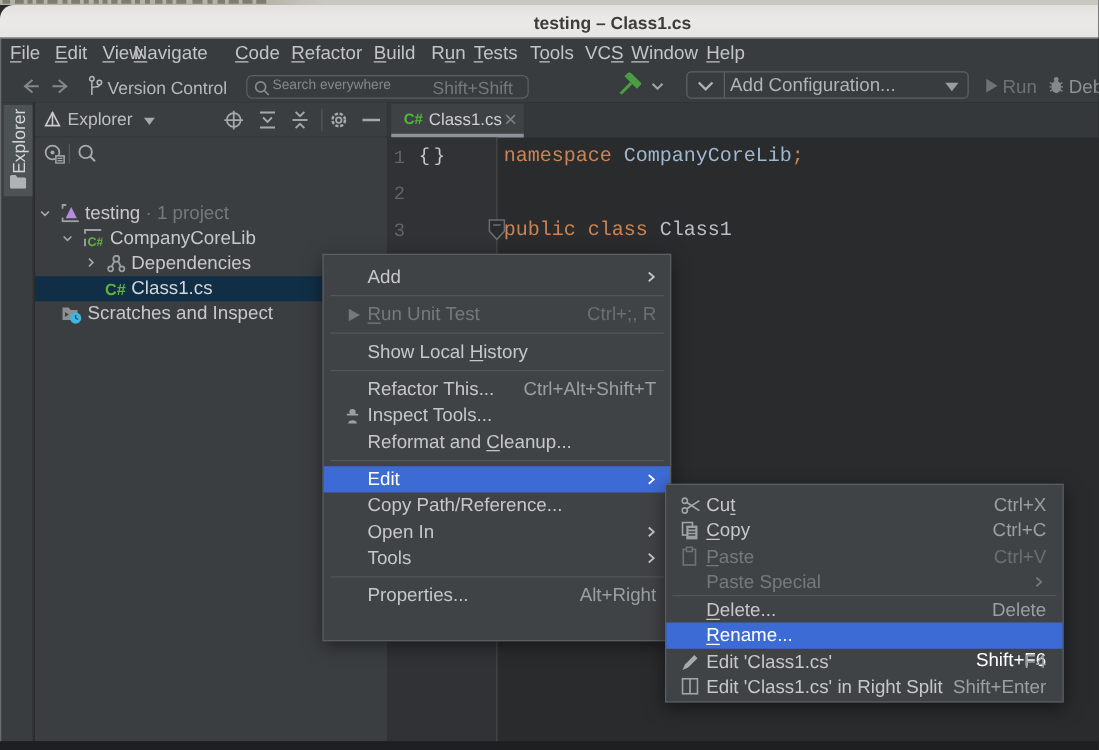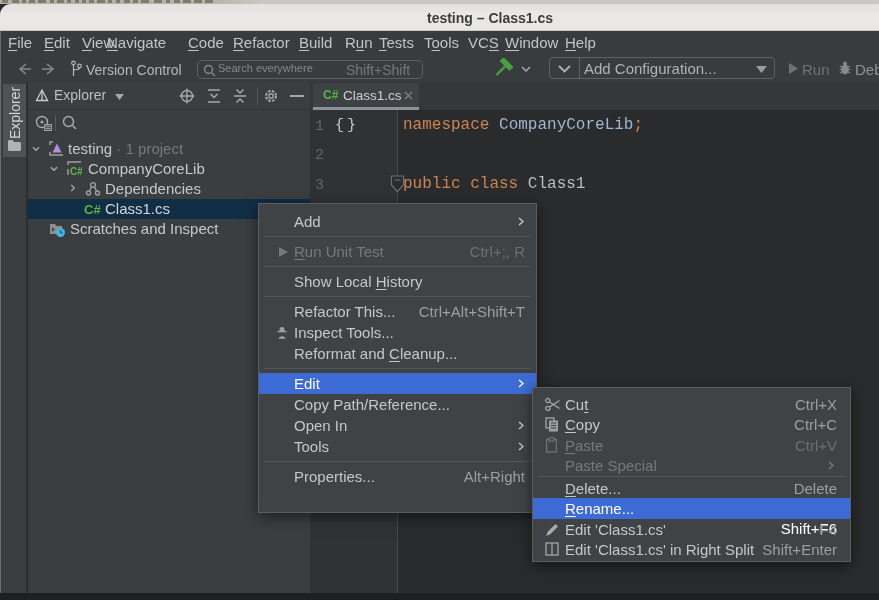--- a/index.html
+++ b/index.html
@@ -51,21 +51,21 @@
   #tabbar { position:absolute; left:0; top:0; width:569px; height:28px; background:#35383b; }
   #tab1 { position:absolute; left:3px; top:1px; width:106px; height:24px; background:#3f4245; }
   #tab1 .underline { position:absolute; left:0; top:24px; width:106px; height:3px; background:#8c9297; }
   #gutter { position:absolute; left:0; top:28px; width:87px; height:483px; background:#303235; }
   #gutline { position:absolute; left:87px; top:28px; width:1px; height:483px; background:#46494b; }
   .lnum { position:absolute; left:5px; width:24px; text-align:left;
     font-family:"Liberation Mono", monospace; font-size:15px; color:#606568; }
   .code { position:absolute; font-family:"Liberation Mono", monospace; font-size:16px; white-space:pre; }
 
   
-  .trow { position:absolute; left:0; width:282px; height:20px; font-size:15px; color:#c6c8ca; }
+  .trow { position:absolute; left:0; width:282px; height:20px; font-size:15px; color:#c6c8ca;margin-top:22px; }
   .trow .lbl { position:absolute; top:1px; }
   .chev { position:absolute; width:8px; height:8px; }
 
   
   .menu { position:absolute; background:#404346; border:1px solid #5a5e60;
     box-shadow:0 4px 14px rgba(0,0,0,0.5); }
   .menu .item { position:relative; height:21px; font-size:15px; color:#c5c7c9; }
   .menu .item .lab { position:absolute; top:2px; }
   .menu .item .sc { position:absolute; top:2px; right:11px; color:#9b9fa3; }
   .menu .sep { position:relative; height:9px; }

